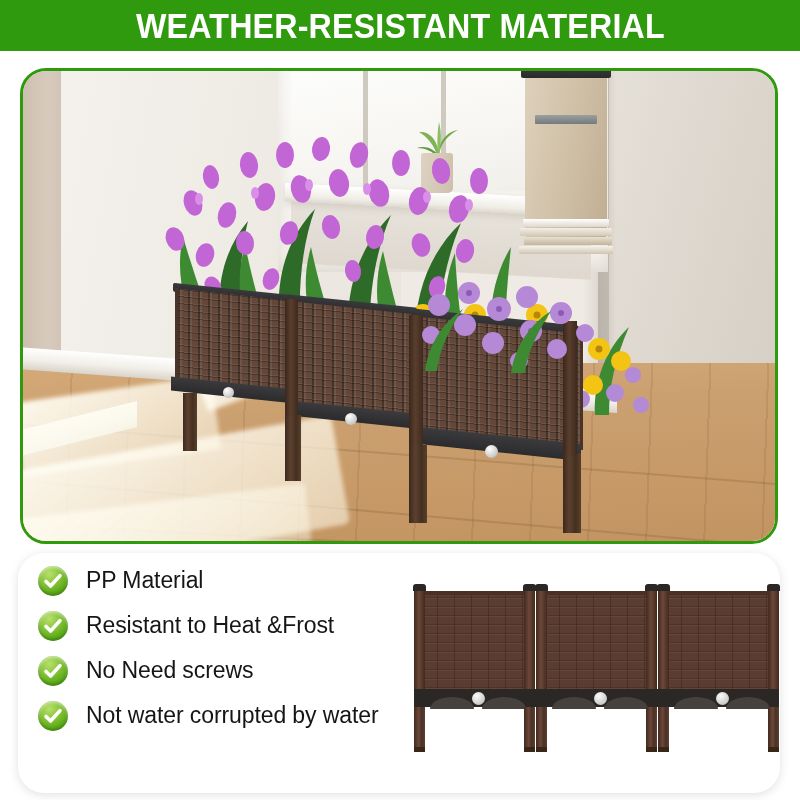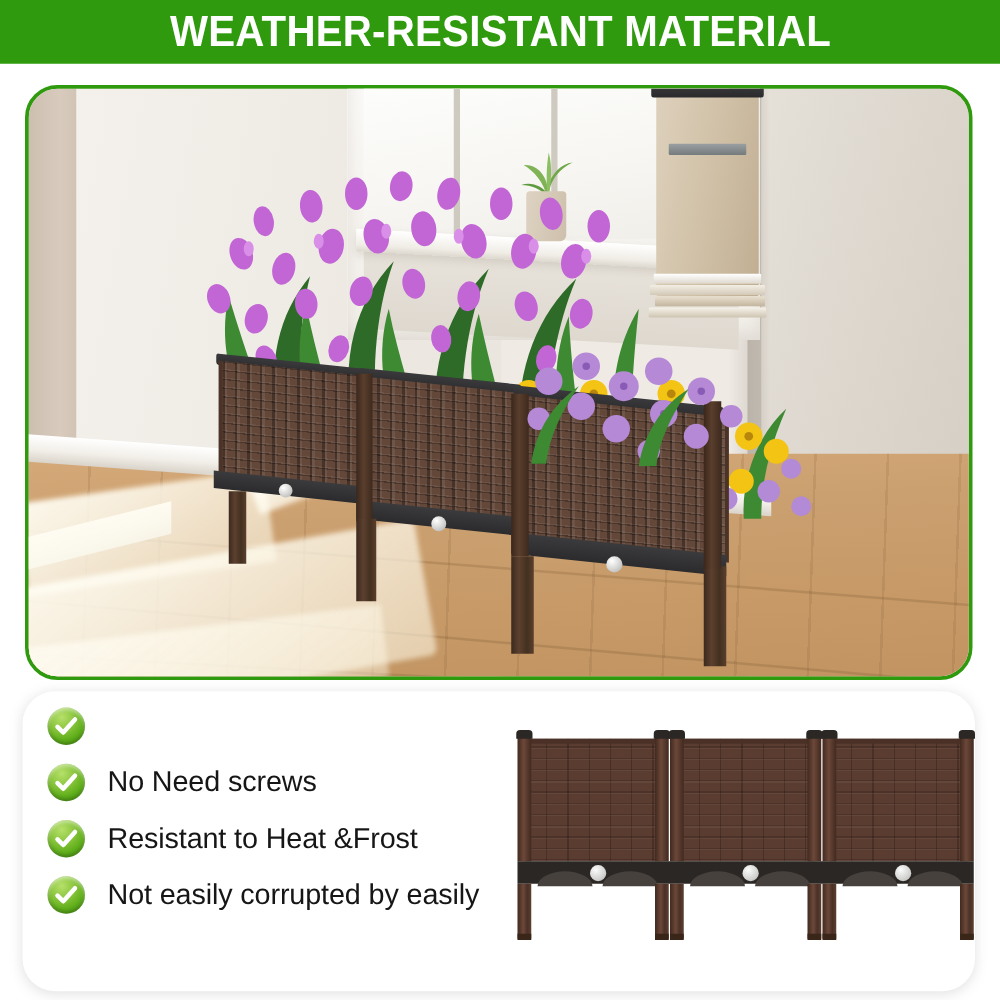--- a/index.html
+++ b/index.html
@@ -546,47 +546,48 @@
 <div class="bottom-panel"></div>
 
 <div class="bullet-list">
 
   <div class="bullet-row">
     <div class="check-icon">
       <svg width="20" height="20" viewBox="0 0 20 20">
         <path d="M3 10.5 L7.6 15 L17 4.6" stroke="#ffffff" stroke-width="3.6" fill="none" stroke-linecap="round" stroke-linejoin="round"></path>
       </svg>
     </div>
+    <div class="bullet-label">PP Material</div>
   </div>
 
   <div class="bullet-row">
     <div class="check-icon">
       <svg width="20" height="20" viewBox="0 0 20 20">
         <path d="M3 10.5 L7.6 15 L17 4.6" stroke="#ffffff" stroke-width="3.6" fill="none" stroke-linecap="round" stroke-linejoin="round"></path>
       </svg>
     </div>
-    <div class="bullet-label">No Need screws</div>
+    <div class="bullet-label">Resistant to Heat &amp;Frost</div>
   </div>
 
   <div class="bullet-row">
     <div class="check-icon">
       <svg width="20" height="20" viewBox="0 0 20 20">
         <path d="M3 10.5 L7.6 15 L17 4.6" stroke="#ffffff" stroke-width="3.6" fill="none" stroke-linecap="round" stroke-linejoin="round"></path>
       </svg>
     </div>
-    <div class="bullet-label">Resistant to Heat &amp;Frost</div>
+    <div class="bullet-label">No Need screws</div>
   </div>
 
   <div class="bullet-row">
     <div class="check-icon">
       <svg width="20" height="20" viewBox="0 0 20 20">
         <path d="M3 10.5 L7.6 15 L17 4.6" stroke="#ffffff" stroke-width="3.6" fill="none" stroke-linecap="round" stroke-linejoin="round"></path>
       </svg>
     </div>
-    <div class="bullet-label">Not easily corrupted by easily</div>
+    <div class="bullet-label">Not water corrupted by water</div>
   </div>
 
 
 </div>
 
 <div class="illustration">
 
   <div class="il-panel" style="left:12px;  top:11px; width:110px; height:98px;"></div>
   <div class="il-panel" style="left:134px; top:11px; width:110px; height:98px;"></div>
   <div class="il-panel" style="left:256px; top:11px; width:110px; height:98px;"></div>

